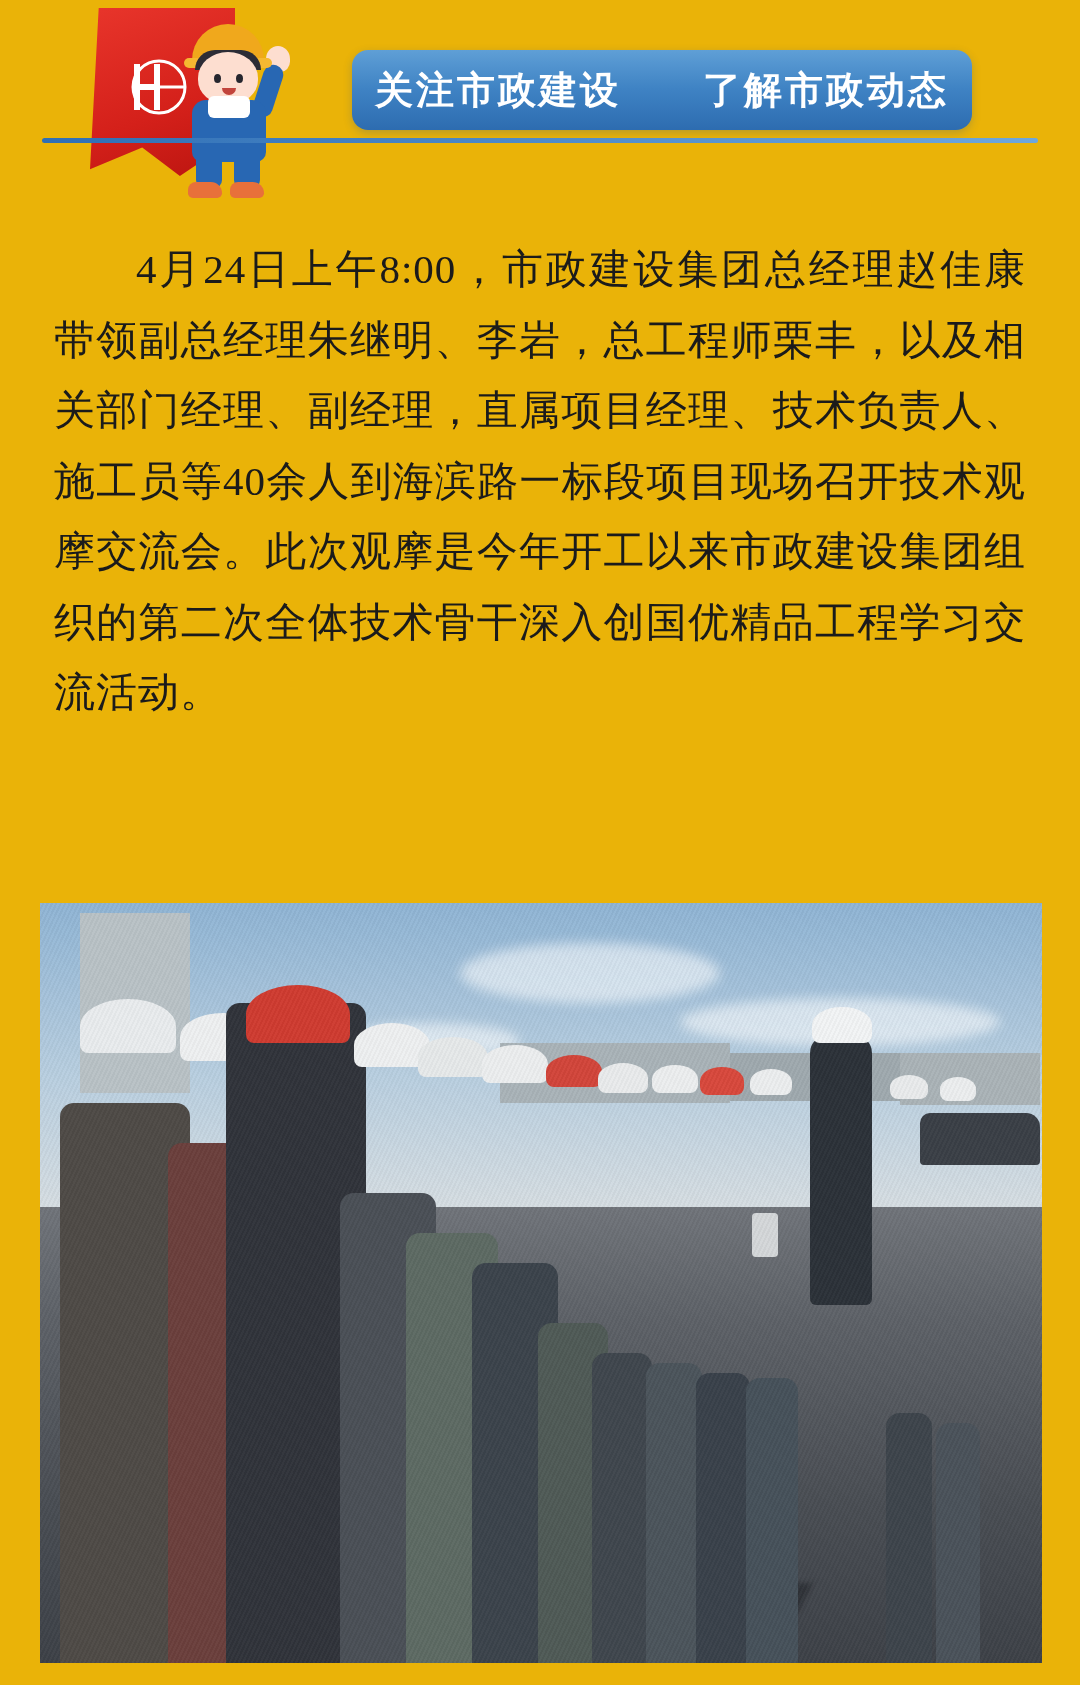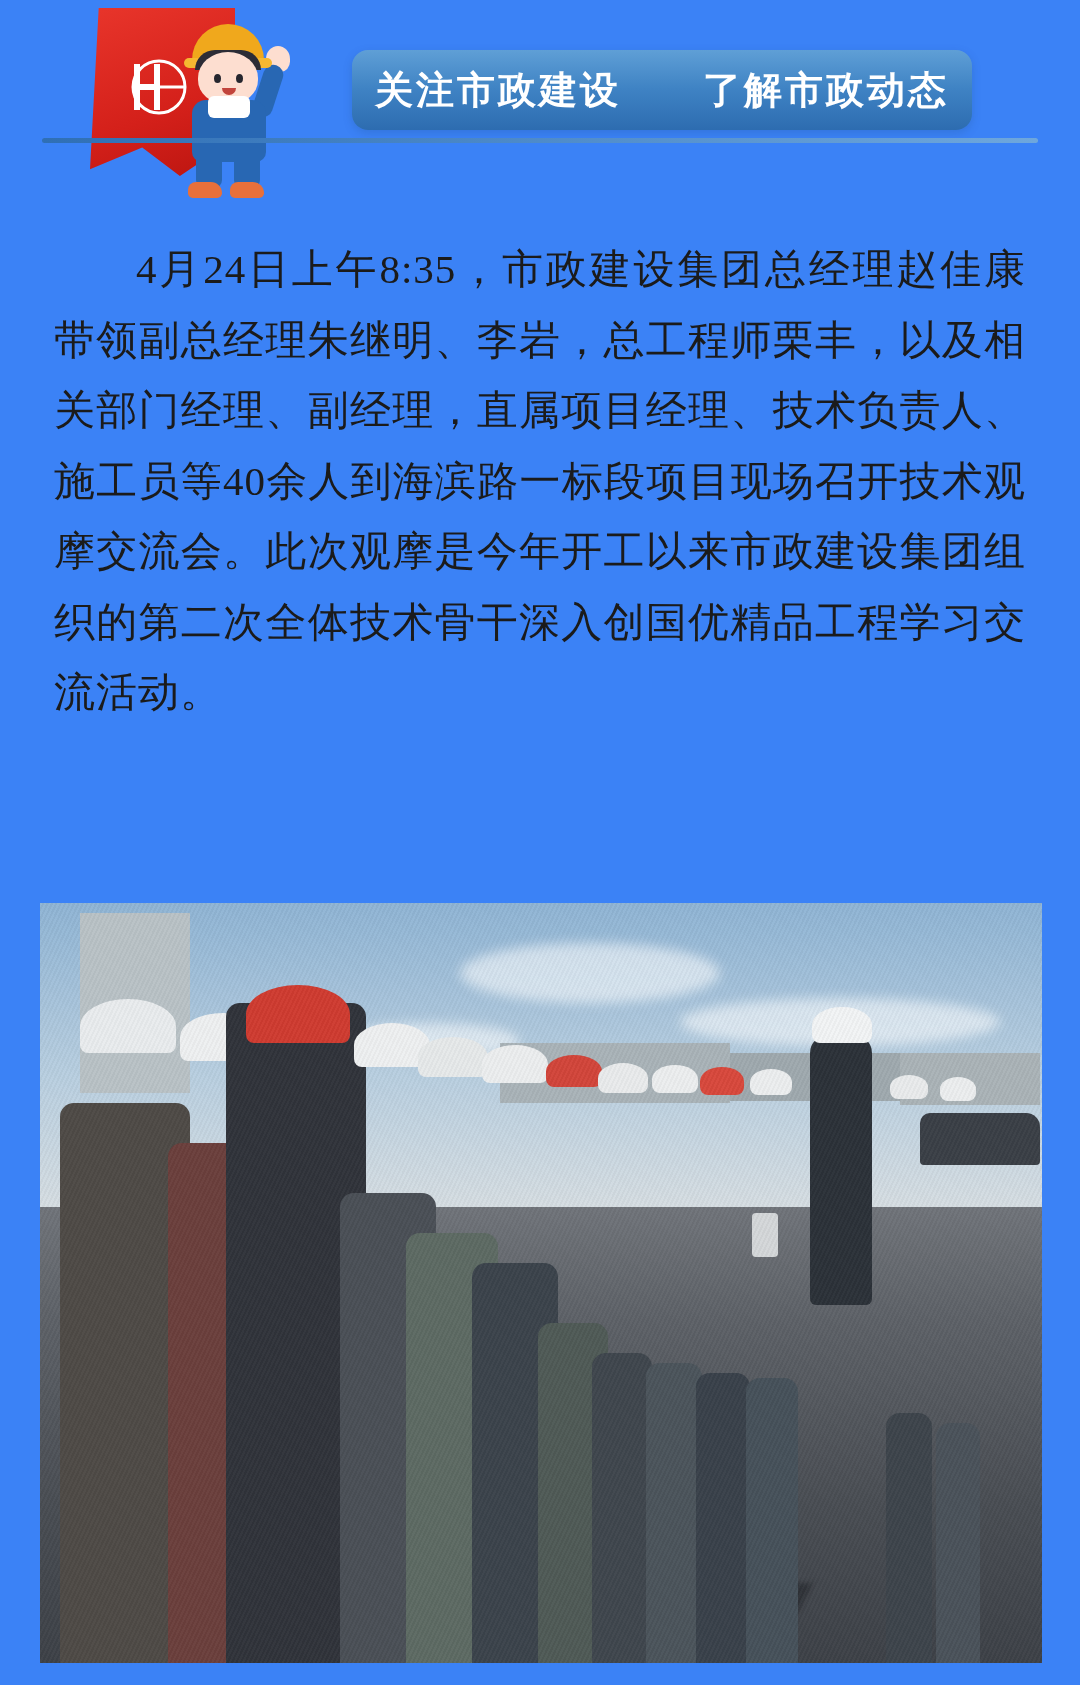--- a/index.html
+++ b/index.html
@@ -11,21 +11,21 @@
     height: 1685px;
     background: #ffffff;
     font-family: "Liberation Sans", sans-serif;
     overflow: hidden;
   }
 
   .page {
     position: relative;
     width: 1080px;
     height: 1685px;
-    background: #3b82f6;
+    background: #eab308;
   }
 
   
   .header {
     position: relative;
     height: 200px;
     width: 100%;
   }
 
   .header-rule {
@@ -368,21 +368,21 @@
       </div>
     </div>
 
     <div class="banner">
       <span class="banner-text">关注市政建设　　了解市政动态</span>
     </div>
 
     <div class="header-rule"></div>
   </div>
 
-  <p class="article">4月24日上午8:35，市政建设集团总经理赵佳康带领副总经理朱继明、李岩，总工程师栗丰，以及相关部门经理、副经理，直属项目经理、技术负责人、施工员等40余人到海滨路一标段项目现场召开技术观摩交流会。此次观摩是今年开工以来市政建设集团组织的第二次全体技术骨干深入创国优精品工程学习交流活动。</p>
+  <p class="article">4月24日上午8:00，市政建设集团总经理赵佳康带领副总经理朱继明、李岩，总工程师栗丰，以及相关部门经理、副经理，直属项目经理、技术负责人、施工员等40余人到海滨路一标段项目现场召开技术观摩交流会。此次观摩是今年开工以来市政建设集团组织的第二次全体技术骨干深入创国优精品工程学习交流活动。</p>
 
   <div class="photo-wrap">
     <div class="photo">
       <div class="ph-sky"></div>
       <div class="ph-cloud c1"></div>
       <div class="ph-cloud c2"></div>
       <div class="ph-cloud c3"></div>
       <div class="ph-build b1"></div>
       <div class="ph-build b2"></div>
       <div class="ph-build b3"></div>

